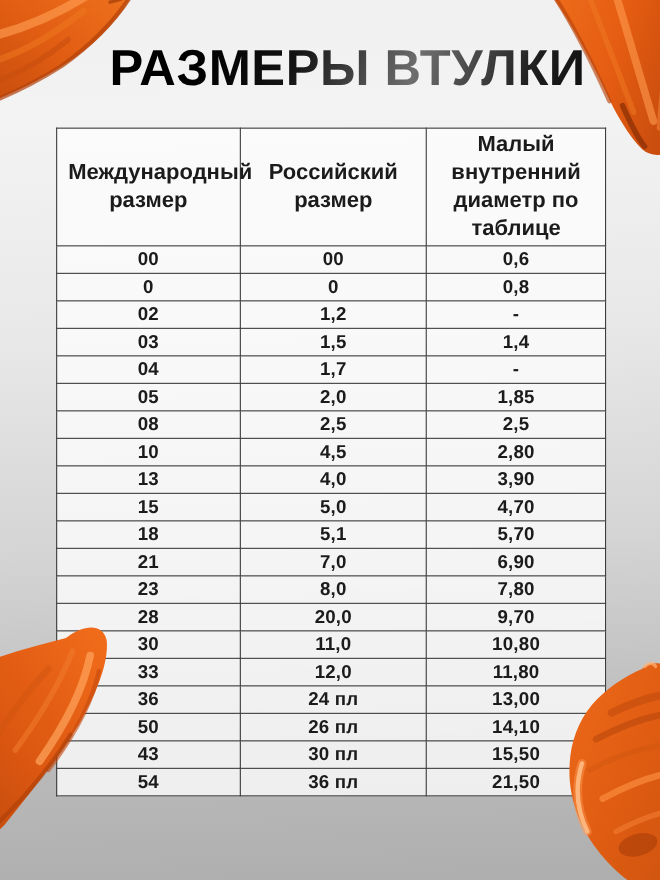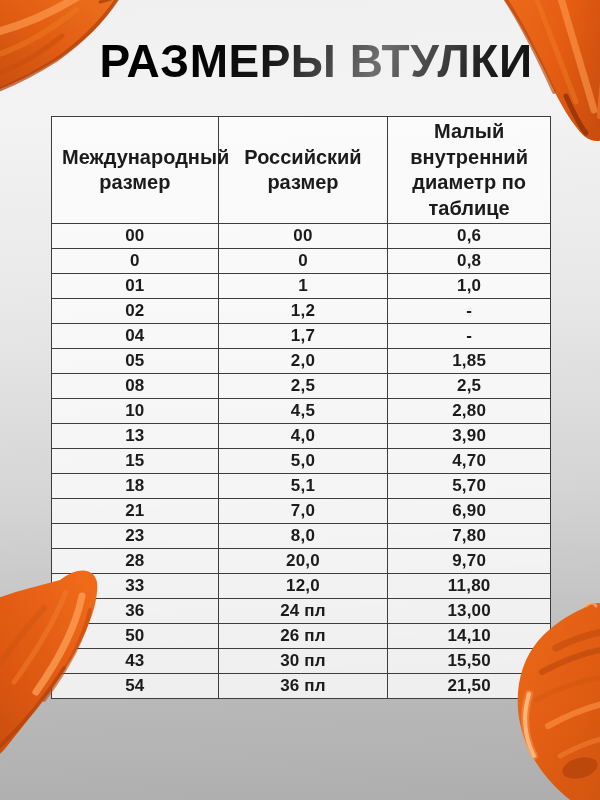--- a/index.html
+++ b/index.html
@@ -57,30 +57,30 @@
           <td>00</td>
           <td>00</td>
           <td>0,6</td>
         </tr>
         <tr>
           <td>0</td>
           <td>0</td>
           <td>0,8</td>
         </tr>
         <tr>
-          <td>01</td>
-          <td>1</td>
-          <td>1,0</td>
-        </tr>
-        <tr>
           <td>02</td>
           <td>1,2</td>
           <td>-</td>
         </tr>
         <tr>
+          <td>03</td>
+          <td>1,5</td>
+          <td>1,4</td>
+        </tr>
+        <tr>
           <td>04</td>
           <td>1,7</td>
           <td>-</td>
         </tr>
         <tr>
           <td>05</td>
           <td>2,0</td>
           <td>1,85</td>
         </tr>
         <tr>
@@ -115,20 +115,25 @@
         </tr>
         <tr>
           <td>23</td>
           <td>8,0</td>
           <td>7,80</td>
         </tr>
         <tr>
           <td>28</td>
           <td>20,0</td>
           <td>9,70</td>
+        </tr>
+        <tr>
+          <td>30</td>
+          <td>11,0</td>
+          <td>10,80</td>
         </tr>
         <tr>
           <td>33</td>
           <td>12,0</td>
           <td>11,80</td>
         </tr>
         <tr>
           <td>36</td>
           <td>24 пл</td>
           <td>13,00</td>

